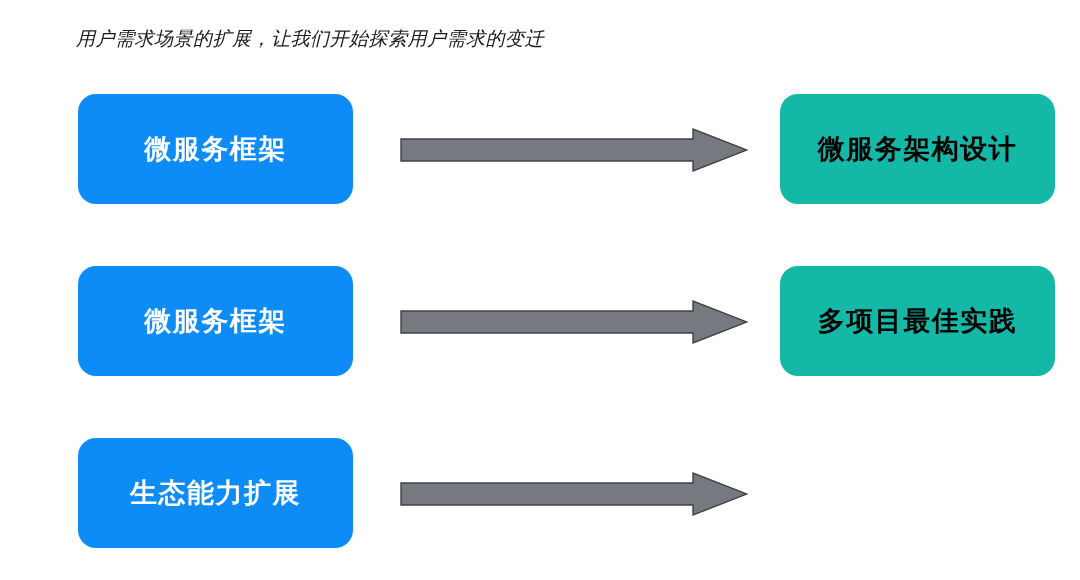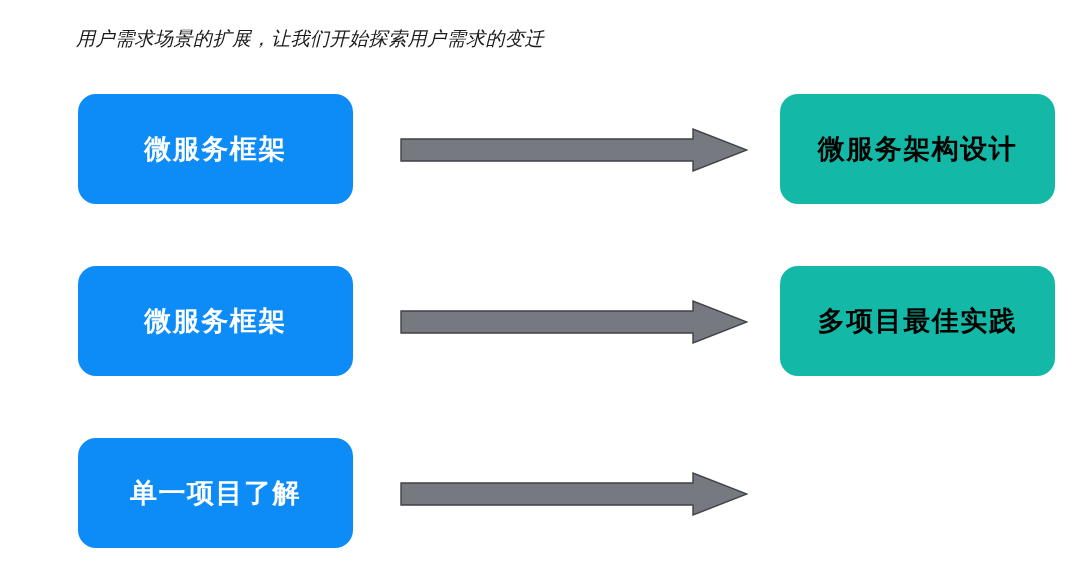--- a/index.html
+++ b/index.html
@@ -128,21 +128,21 @@
       </svg>
     </div>
 
     <div class="box box-target">
       <span class="box-label">多项目最佳实践</span>
     </div>
   </div>
 
   <div class="row row-3">
     <div class="box box-source">
-      <span class="box-label">单一项目了解</span>
+      <span class="box-label">生态能力扩展</span>
     </div>
 
     <div class="arrow">
       <svg viewBox="0 0 348 44" xmlns="http://www.w3.org/2000/svg" aria-hidden="true">
         <polygon points="1,11 293,11 293,1 347,22 293,43 293,33 1,33" fill="#767a80" stroke="#3f4247" stroke-width="1.4" stroke-linejoin="miter"></polygon>
       </svg>
     </div>
 
   </div>
 

